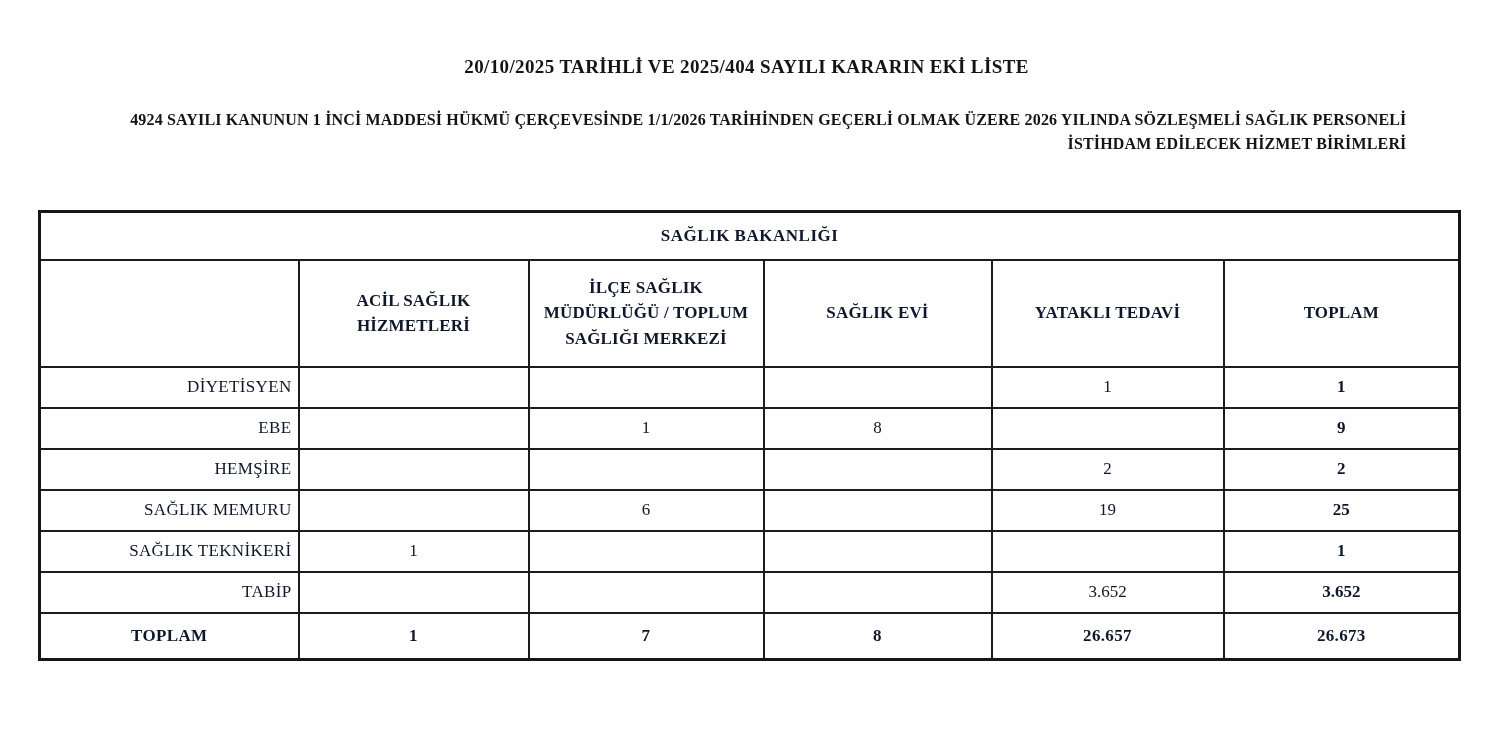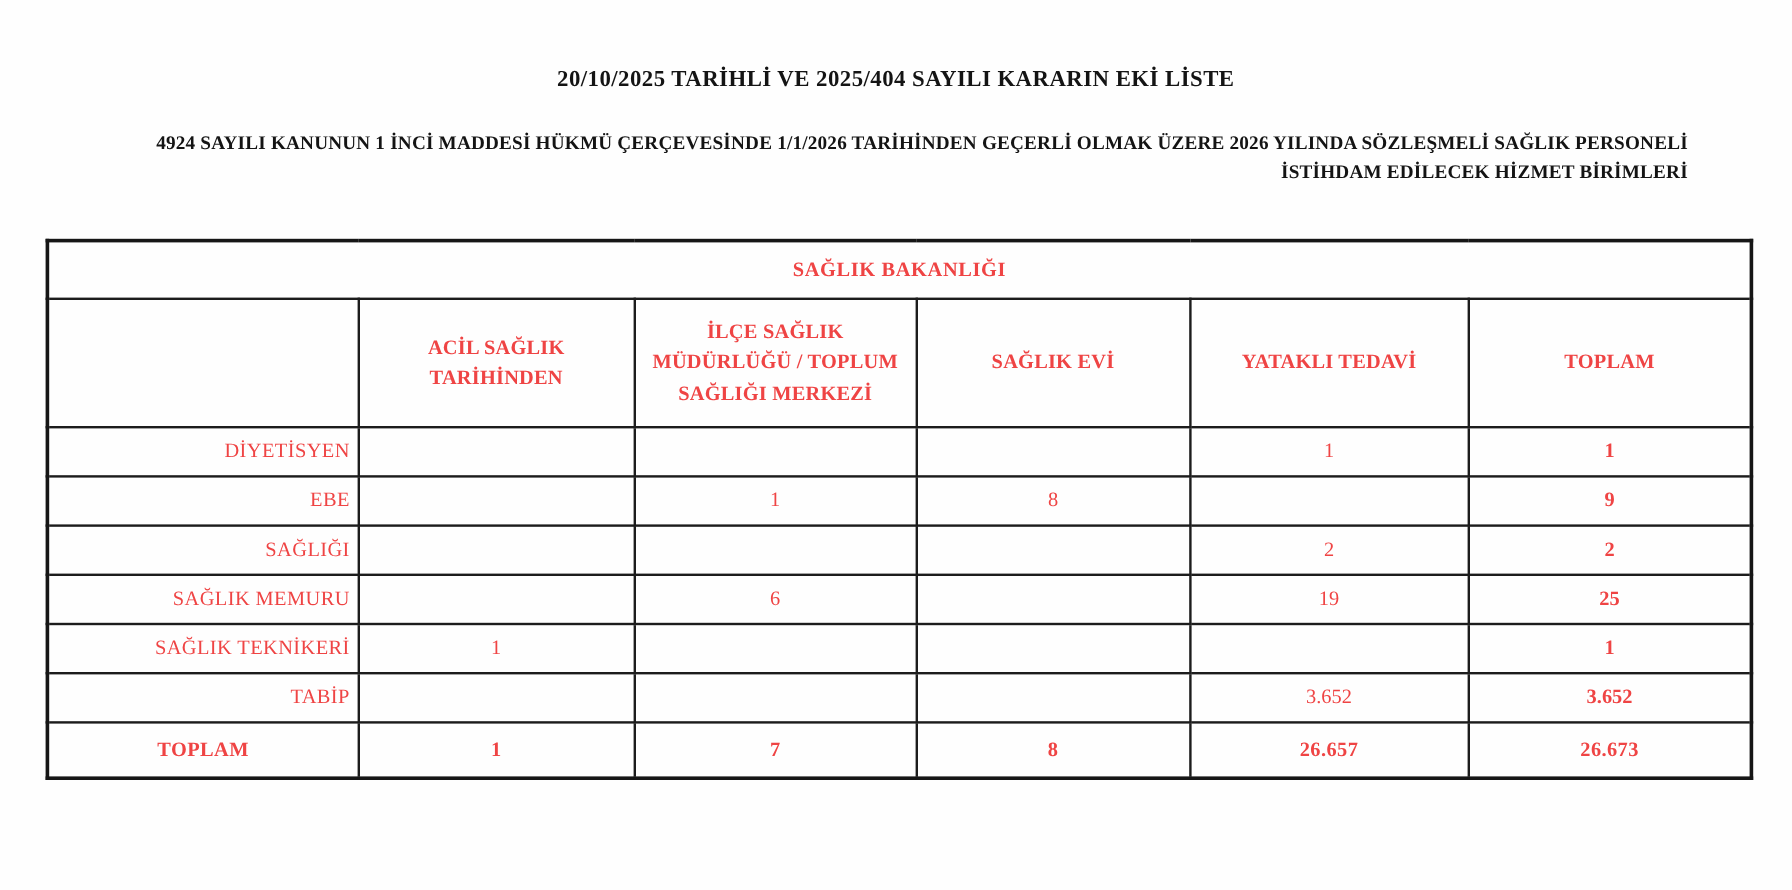--- a/index.html
+++ b/index.html
@@ -31,26 +31,26 @@
     text-align: right;
     font-size: 16px;
     font-weight: bold;
     line-height: 1.5;
     letter-spacing: 0.01em;
     color: #141414;
   }
   table.staffing {
     position: absolute;
     left: 38px;
-    top: 199px;
+    top: 210px;
     width: 1420px;
     border-collapse: collapse;
     table-layout: fixed;
     font-size: 17px;
-    color: #ef4444;
+    color: #0f172a;
   }
   table.staffing td, table.staffing th {
     border: 2px solid #1c1c1c;
     vertical-align: middle;
     padding: 2px 6px;
   }
   table.staffing { border: 3px solid #161616; }
   tr.caption-row td {
     height: 48px;
     text-align: center;
@@ -100,21 +100,21 @@
       <col style="width:236px">
     </colgroup>
 
     <tbody>
         <tr class="caption-row">
       <td colspan="6">SAĞLIK BAKANLIĞI</td>
     </tr>
 
     <tr class="header-row">
       <th></th>
-      <th>ACİL SAĞLIK TARİHİNDEN</th>
+      <th>ACİL SAĞLIK HİZMETLERİ</th>
       <th>İLÇE SAĞLIK MÜDÜRLÜĞÜ / TOPLUM SAĞLIĞI MERKEZİ</th>
       <th>SAĞLIK EVİ</th>
       <th>YATAKLI TEDAVİ</th>
       <th>TOPLAM</th>
     </tr>
 
     <tr class="data-row">
       <td class="label">DİYETİSYEN</td>
       <td class="val"></td>
       <td class="val"></td>
@@ -126,21 +126,21 @@
     <tr class="data-row">
       <td class="label">EBE</td>
       <td class="val"></td>
       <td class="val">1</td>
       <td class="val">8</td>
       <td class="val"></td>
       <td class="val total-col">9</td>
     </tr>
 
     <tr class="data-row">
-      <td class="label">SAĞLIĞI</td>
+      <td class="label">HEMŞİRE</td>
       <td class="val"></td>
       <td class="val"></td>
       <td class="val"></td>
       <td class="val">2</td>
       <td class="val total-col">2</td>
     </tr>
 
     <tr class="data-row">
       <td class="label">SAĞLIK MEMURU</td>
       <td class="val"></td>

